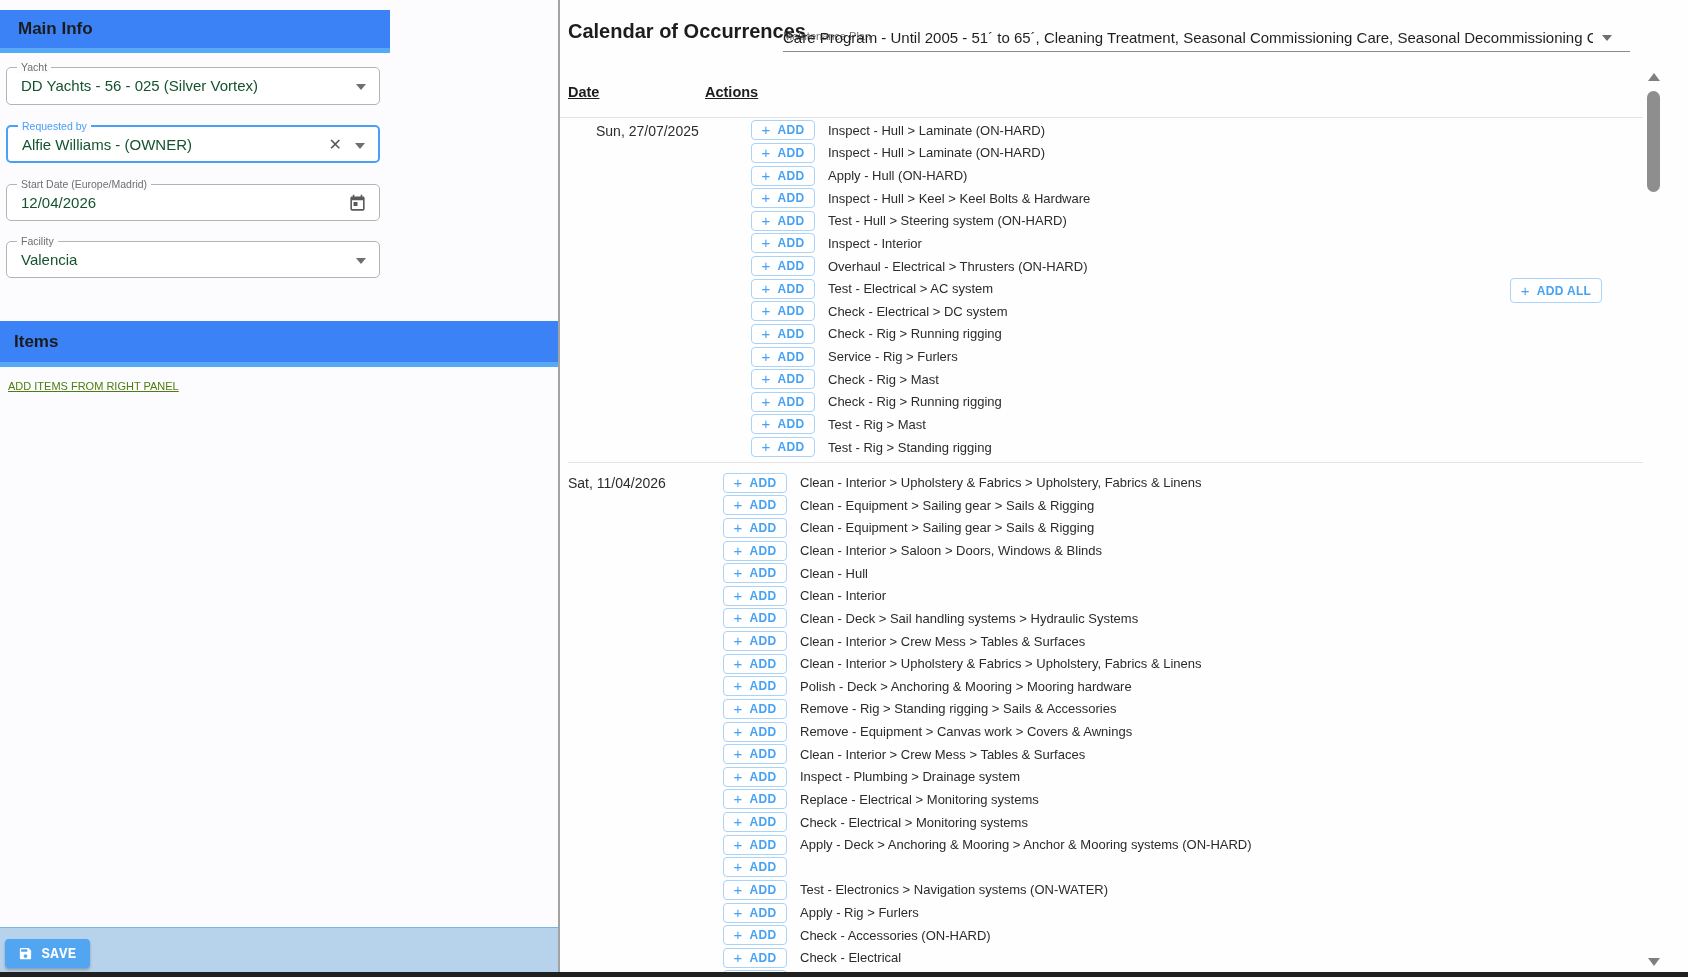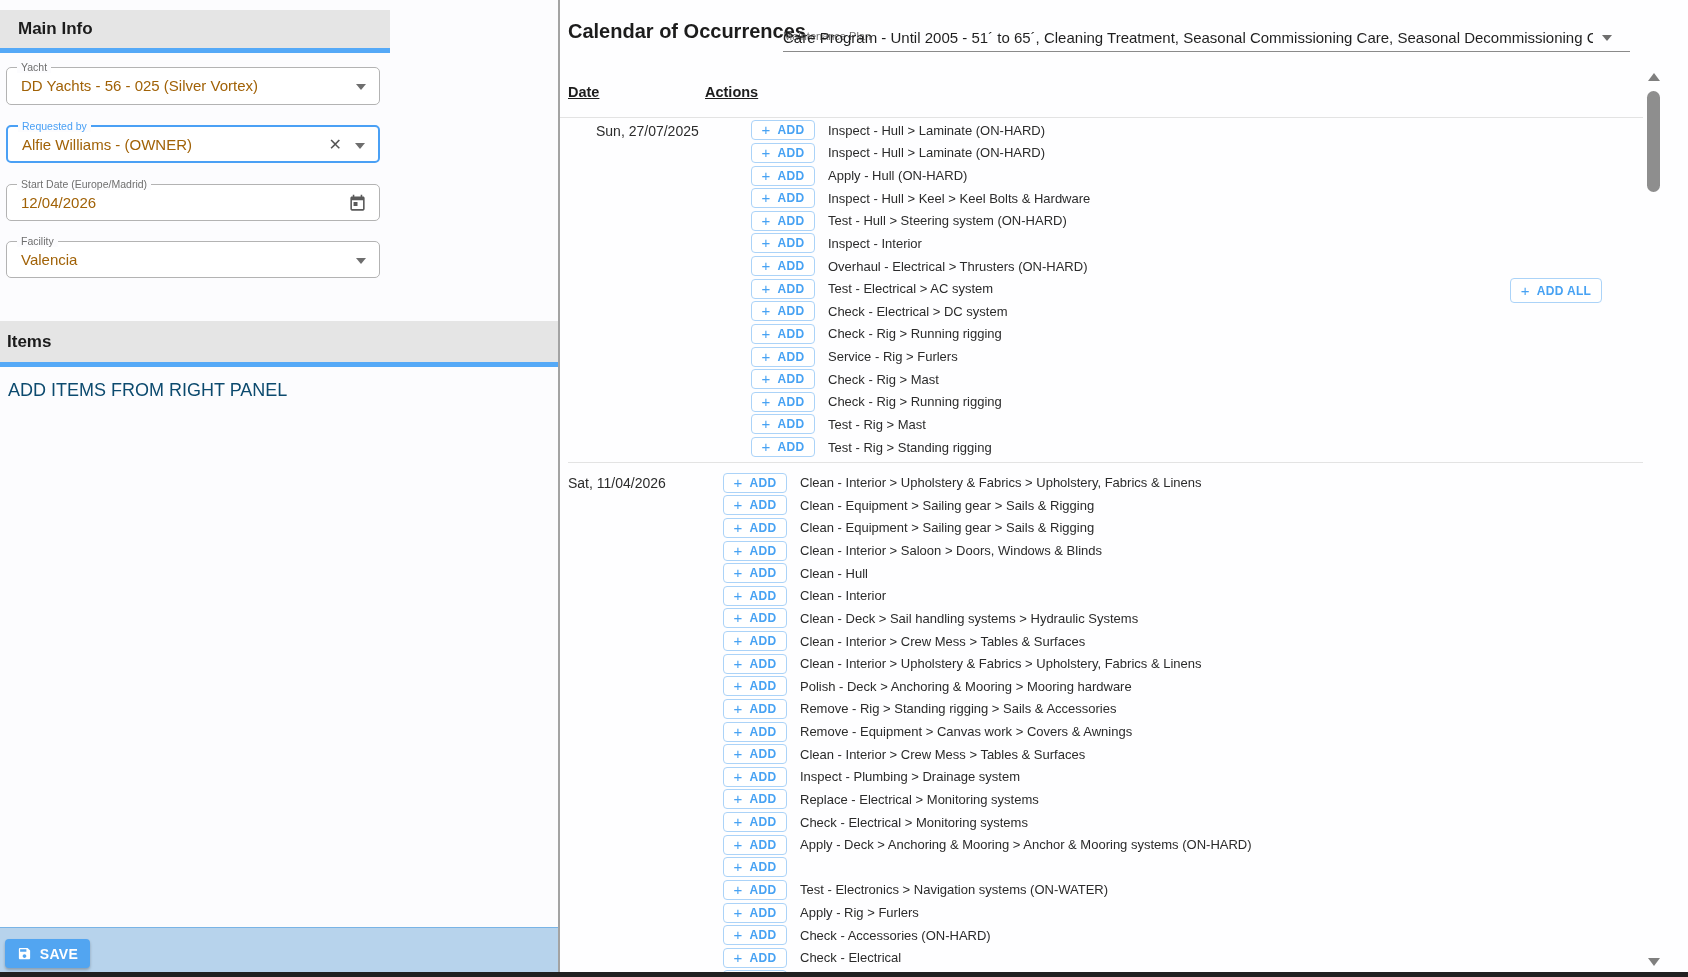--- a/index.html
+++ b/index.html
@@ -4,59 +4,59 @@
 <style>
   * { margin:0; padding:0; box-sizing:border-box; }
   html,body { width:1688px; height:977px; overflow:hidden; background:#fff;
     font-family:"Liberation Sans", sans-serif; }
   .app { position:relative; width:1688px; height:977px; background:#fff; }
 
   
   .left-panel { position:absolute; left:0; top:0; width:558px; height:972px; background:#fcfcfe; }
   .v-divider { position:absolute; left:558px; top:0; width:2px; height:972px; background:#a3a3a3; }
 
-  .band { position:absolute; background:#e5e5e5; display:flex; align-items:center; }
+  .band { position:absolute; background:#3b82f6; display:flex; align-items:center; }
   .band-underline { position:absolute; background:#55a9f7; }
   .band-title { font-size:17px; font-weight:bold; color:#1b1b1b; }
 
   .band.main-info { left:0; top:10px; width:390px; height:38px; padding-left:18px; }
   .underline-main { left:0; top:48px; width:390px; height:5px; }
 
-  .band.items { left:0; top:321px; width:558px; height:41px; padding-left:7px;align-items:center; }
+  .band.items { left:0; top:321px; width:558px; height:41px; padding-left:14px;align-items:center; }
   .underline-items { left:0; top:362px; width:558px; height:5px; }
 
-  .empty-text { position:absolute; left:8px; top:380px; font-size:18px; color:#0c4a6e; }
+  .empty-text { position:absolute; left:8px; top:380px; font-size:11px; color:#4d7c0f;text-decoration:underline; }
 
   
   .field { position:absolute; left:6px; width:374px; height:38px; background:#fff;
     border:1px solid #b3b3b3; border-radius:5px;text-decoration:underline; }
   .field .flabel { position:absolute; top:-7px; left:10px; background:#fcfcfe; padding:0 4px;
     font-size:10.5px; color:#6f6f6f; white-space:nowrap; }
   .field .fvalue { position:absolute; left:14px; top:0; line-height:36px; font-size:15px;
-    color:#a16207; white-space:nowrap; }
+    color:#14532d; white-space:nowrap; }
   .field.focused { border:2px solid #4aa0f5; }
   .field.focused .flabel { color:#4aa0f5; }
   .dd-arrow { position:absolute; right:13px; top:16px; width:0; height:0;
     border-left:5px solid transparent; border-right:5px solid transparent;
     border-top:6px solid #6e6e6e; }
   .clear-x { position:absolute; right:36px; top:8px; font-size:16px; color:#555; cursor:pointer; }
   .cal-icon { position:absolute; right:12px; top:9px; width:19px; height:19px; }
 
   .f-yacht    { top:67px; }
   .f-req     { top:125px; }
   .f-date    { top:184px; height:37px; }
   .f-fac     { top:241px; height:37px; }
 
   .footer { position:absolute; left:0; top:927px; width:558px; height:45px;
     background:#b7d3ec; border-top:1px solid #79b4e6; }
   .save-btn { position:absolute; left:5px; top:11px; width:85px; height:29px;
     background:#52a5f1; border:none; border-radius:4px; color:#fff; font-weight:bold;
     font-size:14px; display:flex; align-items:center; justify-content:center; gap:8px;
     box-shadow:0 2px 3px rgba(0,0,0,.25); cursor:pointer; letter-spacing:.4px;
-    font-family:Liberation Sans, sans-serif; }
+    font-family:Liberation Mono, monospace; }
 
   
   .right-panel { position:absolute; left:560px; top:0; width:1128px; height:972px;
     background:#fefeff; overflow:hidden; }
   .cal-title { position:absolute; left:8px; top:20px; font-size:20px; font-weight:bold; color:#1c1c1c; }
 
   .mp-select { position:absolute; left:223px; top:4px; width:847px; height:48px;
     border-bottom:1px solid #8a8a8a; cursor:pointer; }
   .mp-label { position:absolute; left:0; top:2px; font-size:11px; color:#6e6e6e;margin-top:24px; }
   .mp-value { position:absolute; left:0; top:25px; font-size:15px; color:#1f1f1f;

